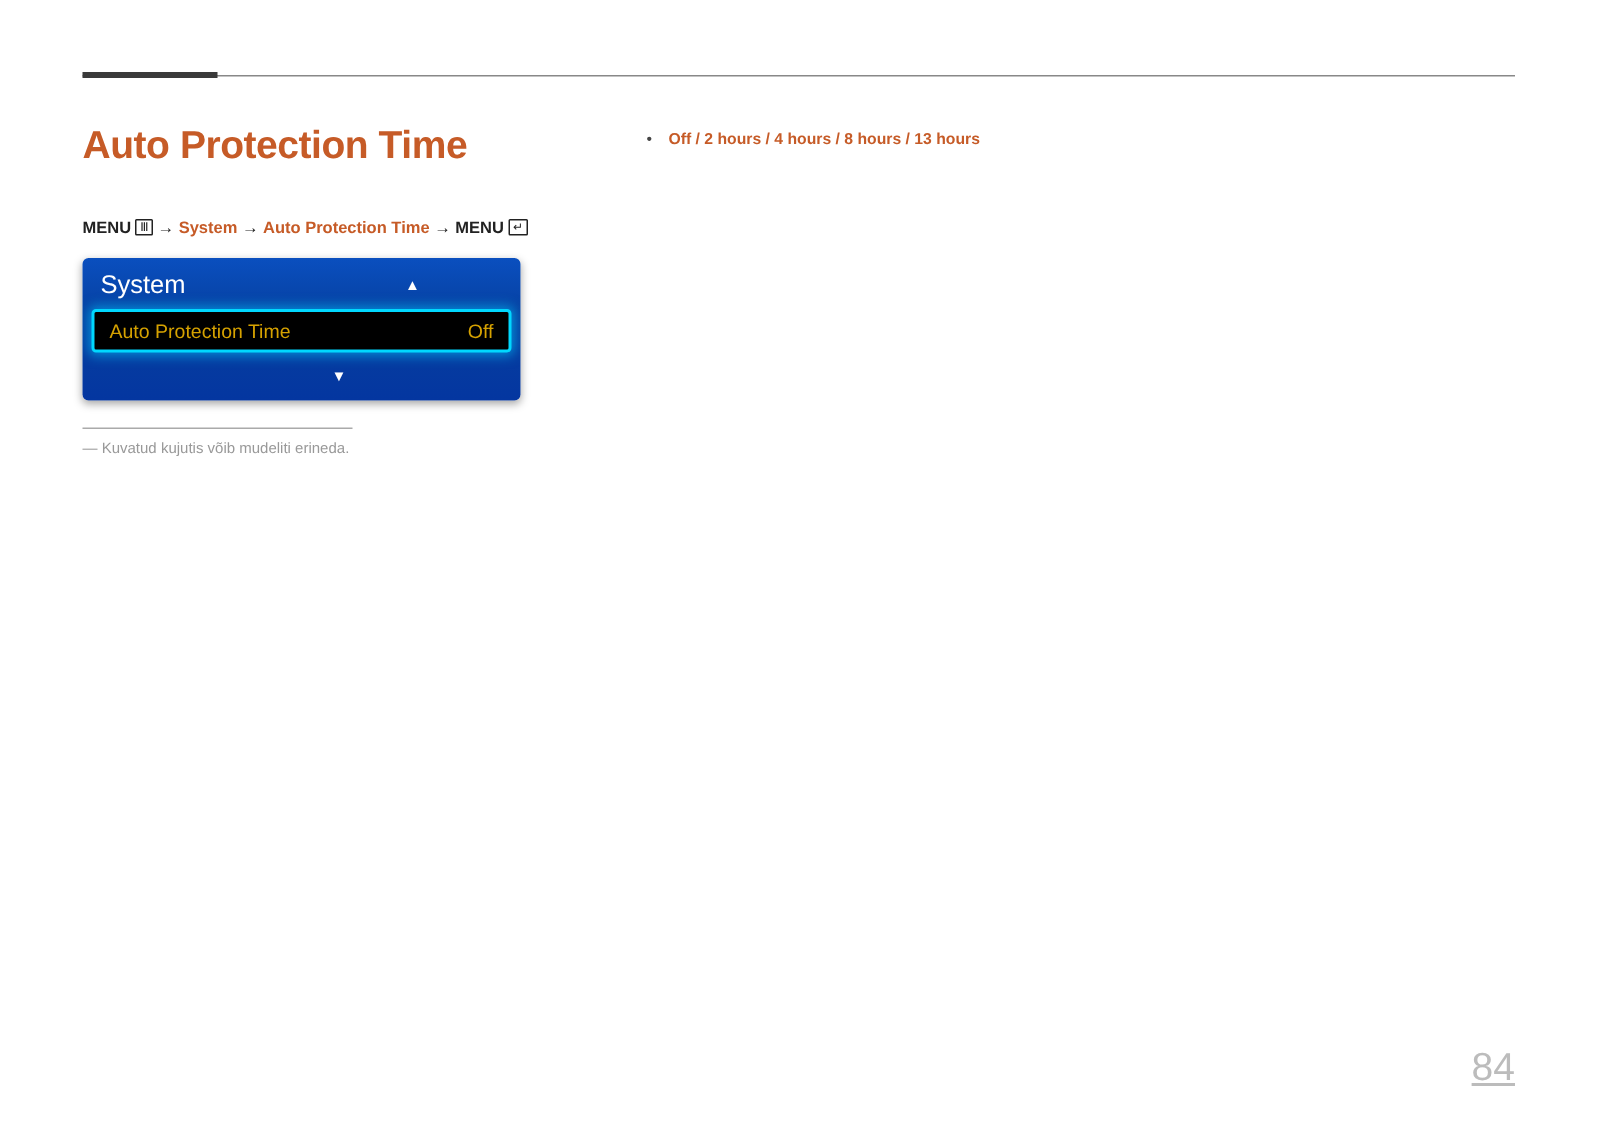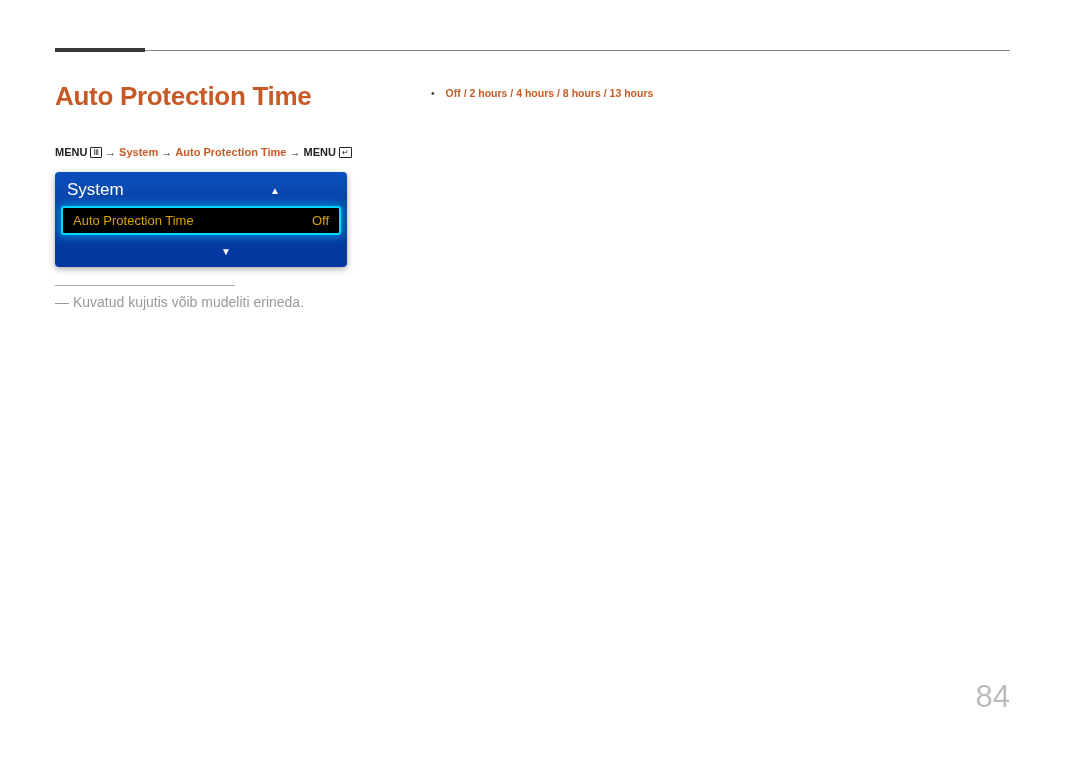--- a/index.html
+++ b/index.html
@@ -117,44 +117,45 @@
     text-align: center;
     margin-left: 50px;
   }
   .note-rule {
     width: 180px;
     height: 1px;
     background: #aaa;
     margin-bottom: 8px;
   }
   .note {
-    font-size: 14px;
+    font-size: 10px;
     color: #999;
   }
   .desc {
     font-size: 10.5px;
     color: #444;
     line-height: 1.5;
     margin-bottom: 10px;
   }
   .options-line {
     font-size: 10.5px;
     color: #c65b27;
   }
   .options-line .bullet {
     color: #444;
     margin-right: 8px;
   }
   .page-number {
     position: absolute;
-    bottom: 48px;
+    bottom: 36px;
     right: 70px;
-    font-size: 31px;
+    font-size: 26px;
     color: #bcbcbc;
     font-weight: 300;
+    text-decoration: underline;
   }
 </style>
 </head>
 <body>
 
 <div class="page">
   <div class="top-rule-wrap">
     <div class="top-rule"></div>
     <div class="top-rule-accent"></div>
   </div>

